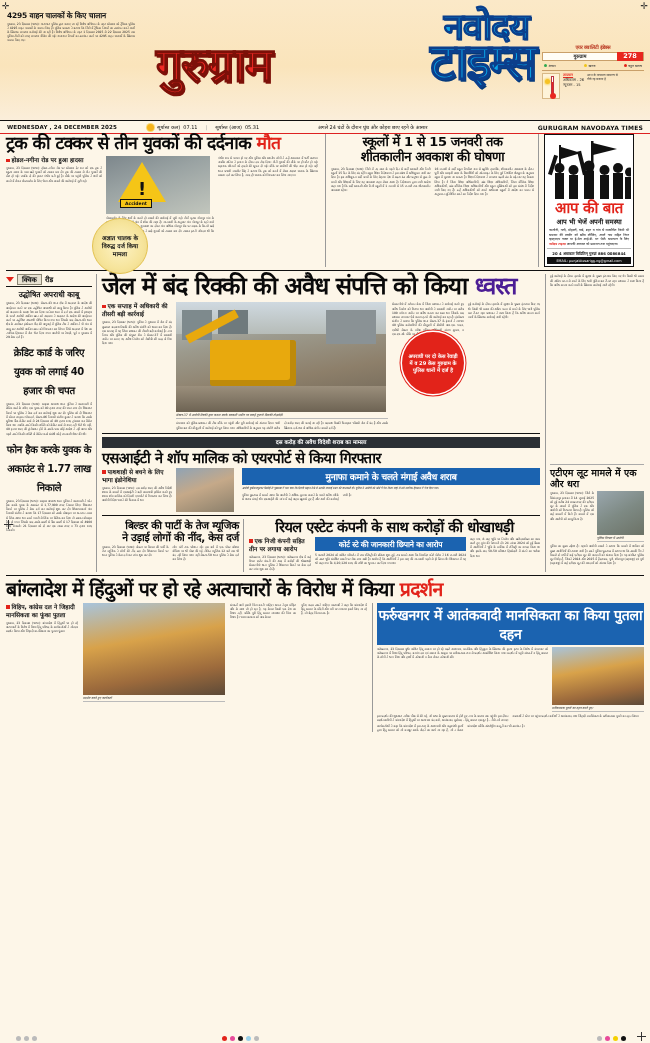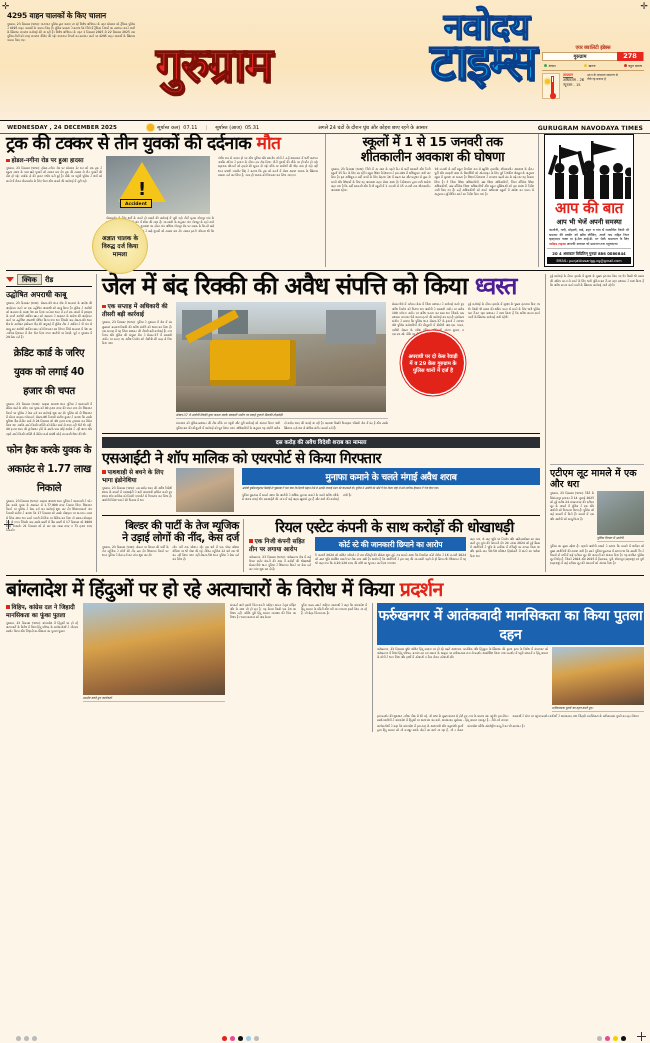--- a/index.html
+++ b/index.html
@@ -332,21 +332,21 @@
 
     <div class="secB">
 
       <div class="quickcol">
         <div class="qr-head">
           <span class="qr-arrow"></span>
           <span class="qr-tag">क्विक</span>
           <span class="qr-tag2">रीड</span>
         </div>
 
-        <div class="qr-title" style="">उद्घोषित अपराधी काबू</div>
+        <div class="qr-title" style="text-align:center">उद्घोषित अपराधी काबू</div>
         <div class="body-col">गुरुग्राम, 23 दिसम्बर (भाषा): सेक्टर-43 थाना क्षेत्र में अदालत के आदेश की अवहेलना करने पर एक उद्घोषित अपराधी को काबू किया है। पुलिस ने आरोपी को अदालत के समक्ष पेश कर दिया। मानेसर थाना में दर्ज एक मामले में इश्तहार के चलते आरोपी अकील खान को अदालत ने अदालत के आदेश की अवहेलना करने पर उद्घोषित अपराधी घोषित किया गया था। जिसके बाद सेक्टर-43 थाना क्षेत्र के उपरोक्त इंस्पेक्टर गौड़ की अगुवाई में पुलिस टीम ने अकील ने पी गांव से काबू कर आरोपी अकील खान को गिरफ्तार कर लिया। जिसे अदालत में पेश का न्यायिक हिरासत में जेल भेज दिया गया। आरोपी पर रेवाड़ी, पूर्व व गुरुग्राम में 29 केस दर्ज हैं।</div>
 
         <div class="qr-big">क्रेडिट कार्ड के जरिए युवक को लगाई 40 हजार की चपत</div>
         <div class="body-col">गुरुग्राम, 23 दिसम्बर (भाषा): साइबर अपराध थाना पुलिस ने कालावली में क्रेडिट कार्ड के जरिए एक युवक को 40 हजार रुपए की चपत लगा दी। शिकायत मिलने पर पुलिस ने केस दर्ज कर कार्रवाई शुरू कर दी। पुलिस को दी शिकायत में सोनल लाइसन योसदर्ज, सेक्टर-86 निवासी संजीव कुमार ने बताया कि उसके सुविधा बैंक क्रेडिट कार्ड से 24 दिसम्बर को 40 हजार रुपए ट्रांसफर कर मैसेज मिला था। जबकि उसने किसी व्यक्ति को क्रेडिट कार्ड से रुपए नहीं भेजे थे। वहीं, 40 हजार रुपए की ट्रांजेक्शन होने के उसके पास कोई आदेश ने नहीं आया और पहले उसने किसी व्यक्ति से क्रेडिट कार्ड संबंधी कोई जानकारी शेयर की थी।</div>
 
         <div class="qr-big">फोन हैक करके युवक के अकाउंट से 1.77 लाख निकाले</div>
         <div class="body-col">गुरुग्राम, 23 दिसम्बर (भाषा): साइबर अपराध थाना पुलिस ने कालावली ने फोन हैक करके युवक के अकाउंट से 1,77,900 रुपए निकाल लिए। शिकायत मिलने पर पुलिस ने केस दर्ज कर कार्रवाई शुरू कर दी। शिकायतकर्ता गांव निवासी संजीव ने बताया कि 17 दिसम्बर को उसके मोबाइल पर अनजान नम्बर से लिंक आया था। उसने गलती से लिंक पर क्लिक कर दिया तो उसका मोबाइल हैक हो गया। जिसके बाद उसके खातों से बैंक खातों से 17 दिसम्बर को 4900 रुपए निकाले। 21 दिसम्बर को दो बार एक लाख रुपए व 73 हजार रुपए निकाले।</div>
       </div>
 
       <div class="maincol">

